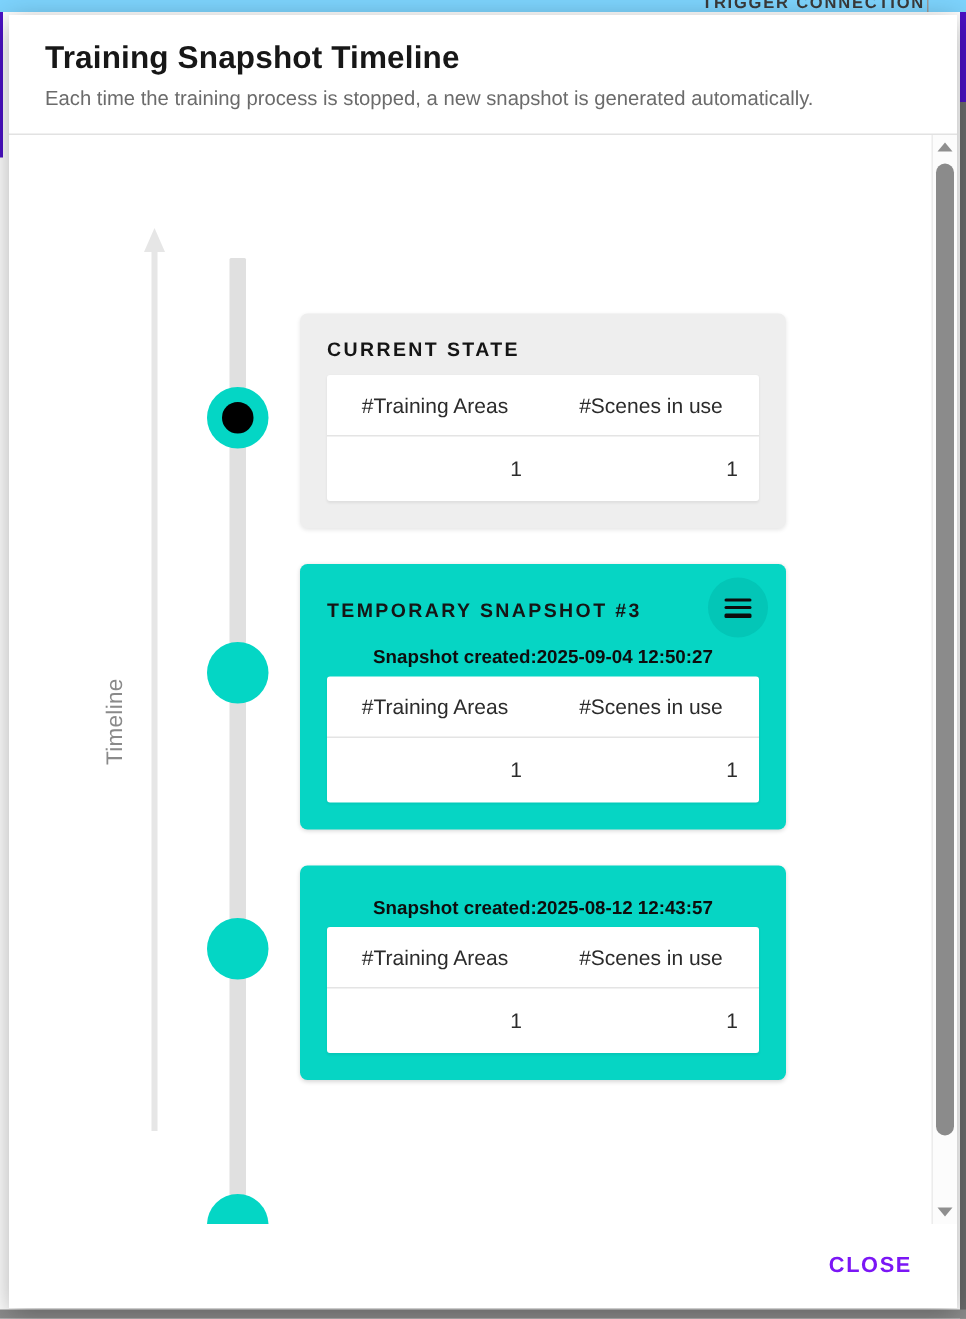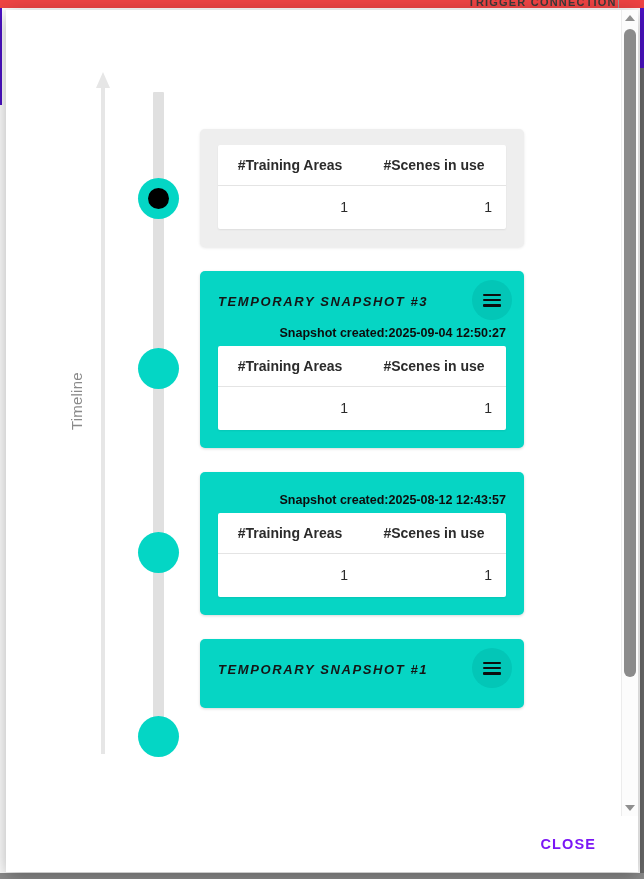--- a/index.html
+++ b/index.html
@@ -18,21 +18,21 @@
   
   #bg-page {
     position: absolute;
     inset: 0;
     background: #ffffff;
   }
   #bg-topstrip {
     position: absolute;
     top: 0; left: 0; right: 0;
     height: 8px;
-    background: #ef4444;
+    background: #7dd3fc;
     overflow: hidden;
   }
   #bg-topstrip .ghost-text {
     position: absolute;
     left: 468px;
     top: -4px;
     font-size: 11px;
     font-weight: 700;
     letter-spacing: 1.2px;
     color: #3a3a3a;
@@ -220,21 +220,20 @@
     letter-spacing: 1.6px;
     color: #151515;
     margin: 0 0 9px 0;
     line-height: 1.2;
   }
   .card-title-row {
     display: flex;
     align-items: flex-start;
     justify-content: space-between;
     margin-bottom: 2px;
-    font-style: italic;
   }
   .card-title-row .card-title { margin-bottom: 0; padding-top: 8px; }
   .menu-button {
     flex: 0 0 auto;
     width: 40px;
     height: 40px;
     border-radius: 50%;
     background: #03c6b7;
     display: flex;
     align-items: center;
@@ -251,21 +250,21 @@
   }
   .menu-button .bars i {
     display: block;
     height: 2.5px;
     background: #0d0d0d;
     border-radius: 1px;
   }
   .created-row {
     display: flex;
     align-items: baseline;
-    justify-content: flex-end;
+    justify-content: center;
     font-size: 12.5px;
     font-weight: 700;
     color: #0d0d0d;
     margin: 6px 0 6px 0;
   }
 
   
   .mini-table {
     background: #ffffff;
     border-radius: 2px;
@@ -279,21 +278,21 @@
   .mini-table .thead { border-bottom: 1px solid #e4e4e4; }
   .mini-table .th,
   .mini-table .td {
     flex: 1 1 0;
     padding: 12px 14px;
     font-size: 14px;
     box-sizing: border-box;
   }
   .mini-table .th {
     color: #2b2b2b;
-    font-weight: 700;
+    font-weight: 400;
     text-align: center;
   }
   .mini-table .td {
     color: #2b2b2b;
     text-align: right;
     padding-top: 13px;
     padding-bottom: 14px;
   }
 
   
@@ -334,21 +333,21 @@
   }
 
   
   #dialog-footer {
     flex: 0 0 auto;
     height: 56px;
     background: #ffffff;
     display: flex;
     align-items: center;
     justify-content: flex-end;
-    padding-right: 32px;
+    padding-right: 20px;
     box-sizing: border-box;
     border-radius: 24px;
   }
   #close-button {
     background: none;
     border: none;
     font-family: inherit;
     font-size: 14.5px;
     font-weight: 700;
     letter-spacing: 1.1px;
@@ -366,20 +365,24 @@
     <span class="strip-divider" style="left:618px;"></span>
   </div>
   <div id="bg-rightrule2"></div>
   <div id="bg-leftrule"></div>
   <div id="bg-rightrule"></div>
   <div id="bg-bottomstrip"></div>
 </div>
 
 <div id="dialog">
 
+  <div id="dialog-header">
+    <h1 id="dialog-title">Training Snapshot Timeline</h1>
+    <p id="dialog-subtitle">Each time the training process is stopped, a new snapshot is generated automatically.</p>
+  </div>
 
   <div id="dialog-body-wrap">
 
     <div id="dialog-body">
       <div id="timeline-area">
 
         <div id="axis">
           <div id="axis-head"></div>
           <div id="axis-line"></div>
         </div>
@@ -390,20 +393,21 @@
         <div class="node-dot current" style="top:168px;">
           <span class="inner"></span>
         </div>
         <div class="node-dot" style="top:338px;"></div>
         <div class="node-dot" style="top:522px;"></div>
         <div class="node-dot" style="top:706px;"></div>
 
         <div id="cards">
 
           <div class="card card-current">
+            <div class="card-title">CURRENT STATE</div>
             <div class="mini-table">
               <div class="thead">
                 <div class="th">#Training Areas</div>
                 <div class="th">#Scenes in use</div>
               </div>
               <div class="trow">
                 <div class="td">1</div>
                 <div class="td">1</div>
               </div>
             </div>
@@ -446,33 +450,20 @@
                 <div class="th">#Training Areas</div>
                 <div class="th">#Scenes in use</div>
               </div>
               <div class="trow">
                 <div class="td">1</div>
                 <div class="td">1</div>
               </div>
             </div>
           </div>
 
-          <div class="card card-snapshot">
-            <div class="card-title-row">
-              <div class="card-title">TEMPORARY SNAPSHOT #1</div>
-              <div class="menu-button">
-                <span class="bars">
-                    <i></i>
-                    <i></i>
-                    <i></i>
-                  </span>
-              </div>
-            </div>
-
-          </div>
 
         </div>
 
       </div>
     </div>
 
     <div id="scrollbar">
       <div class="sb-arrow up">
         <span class="tri"></span>
       </div>

